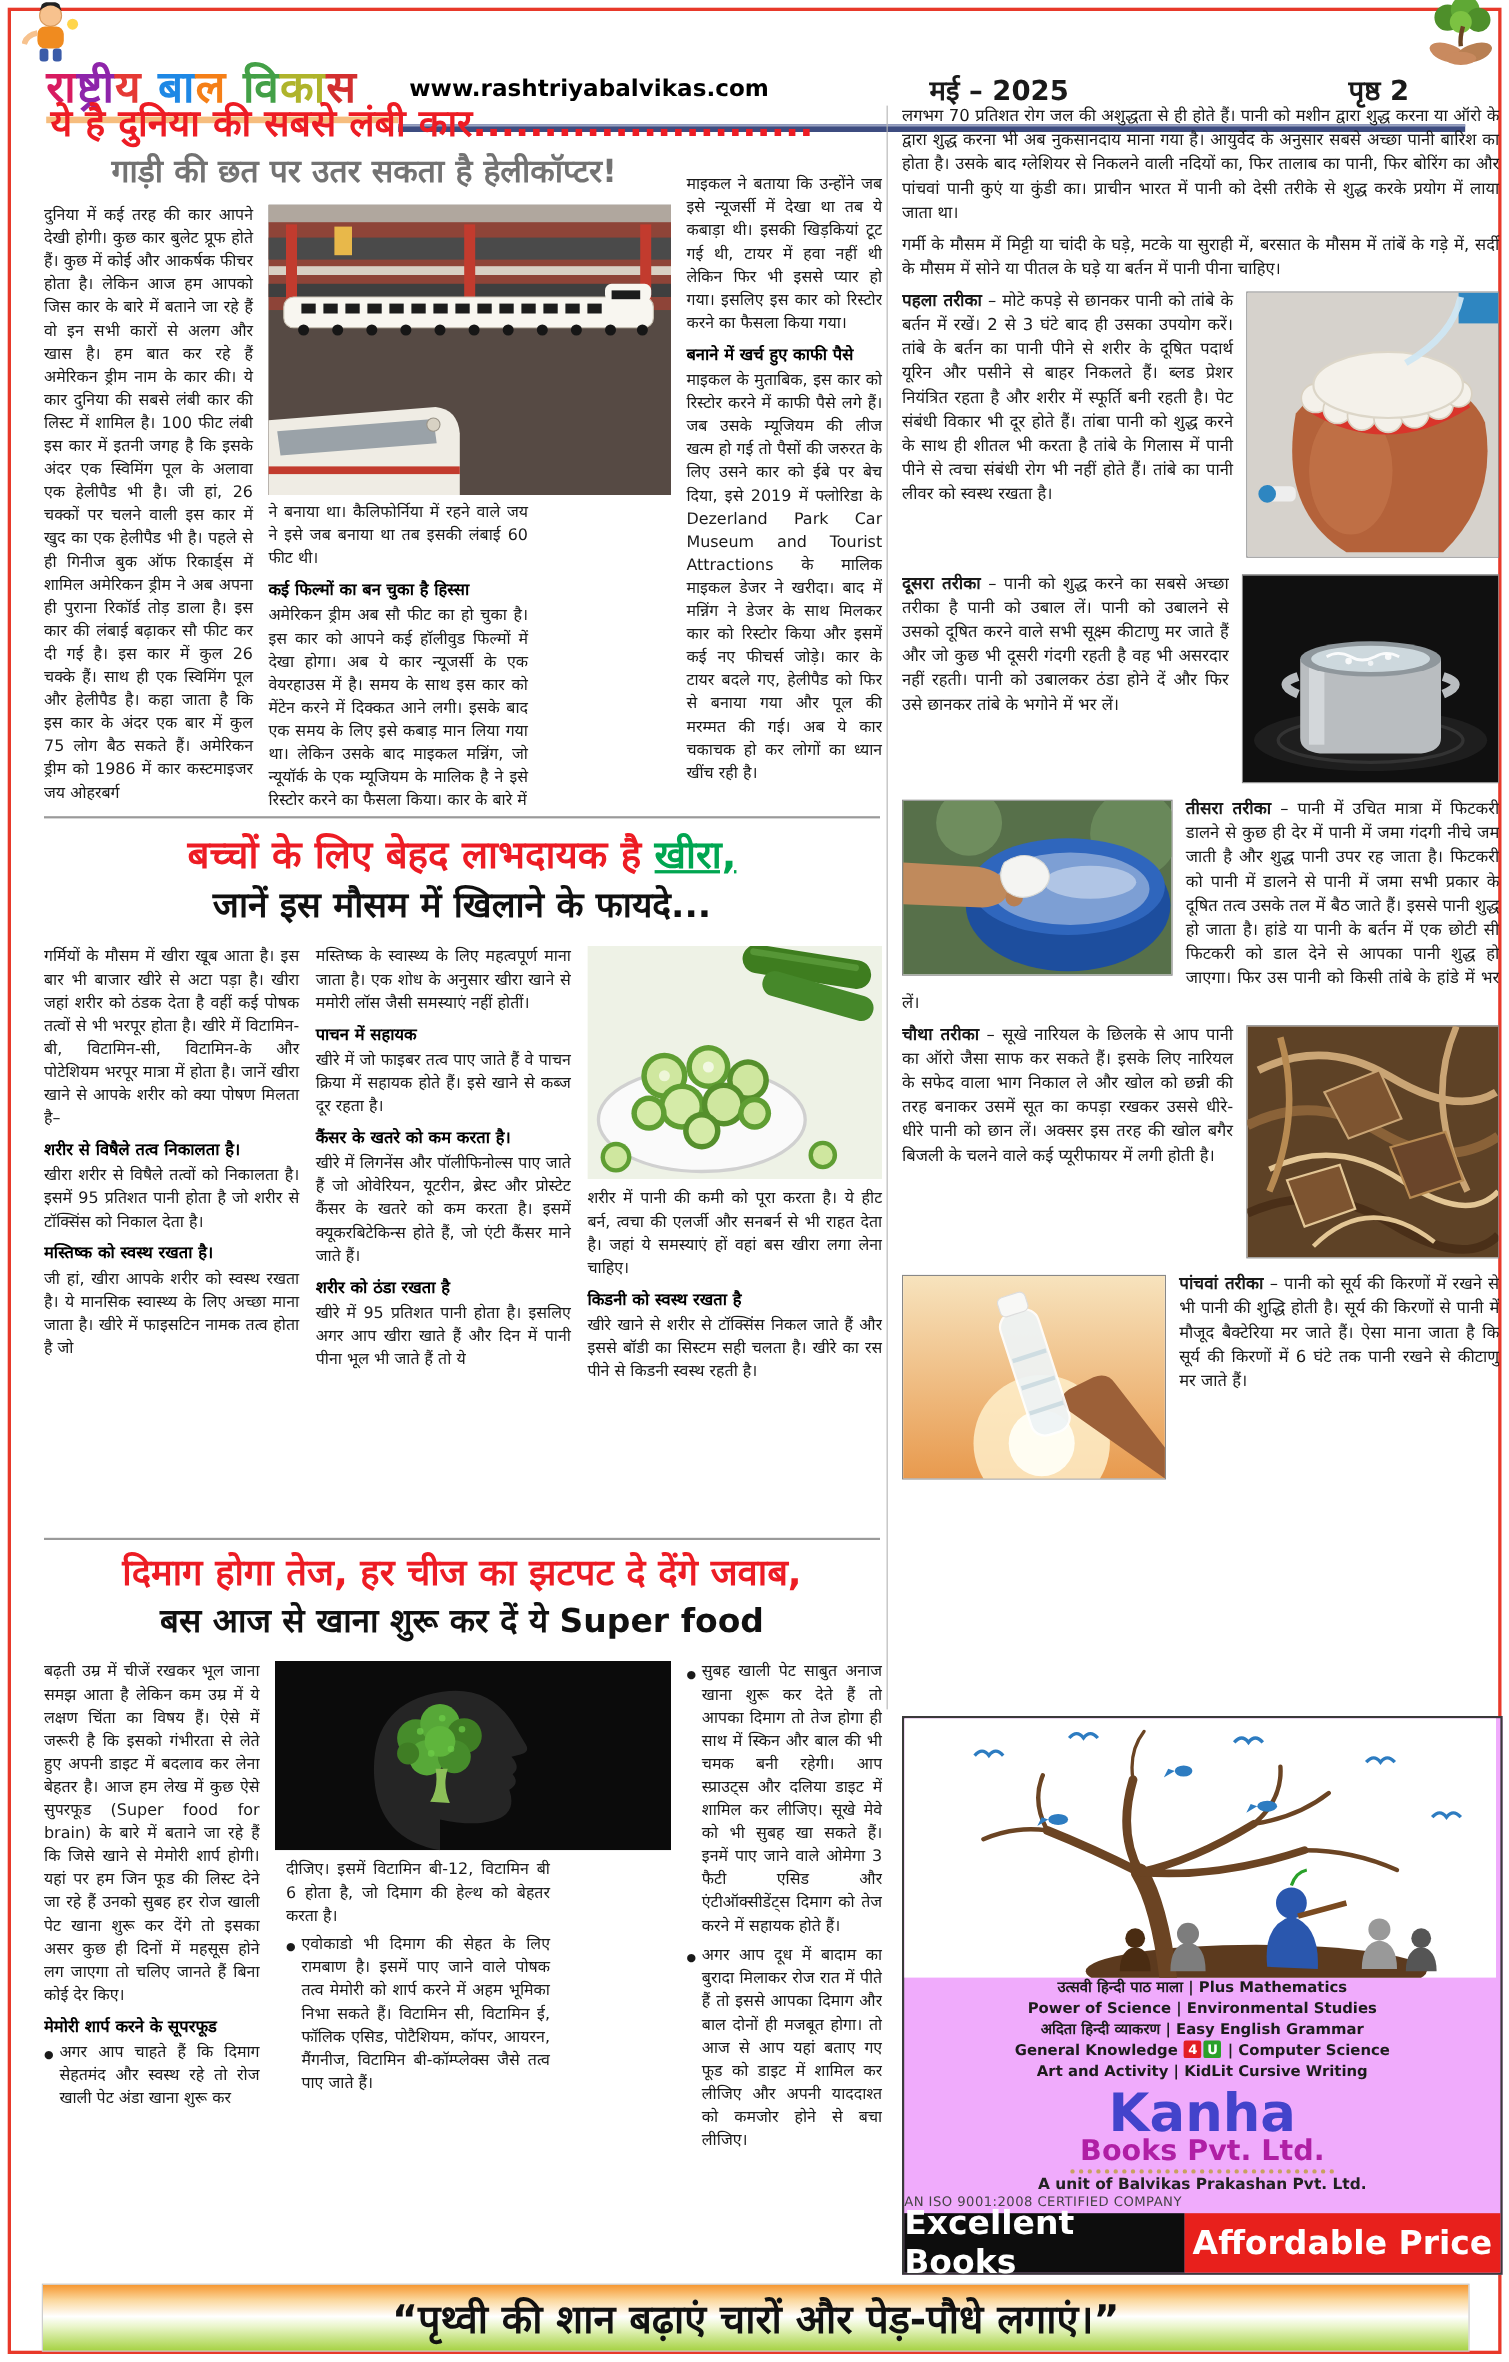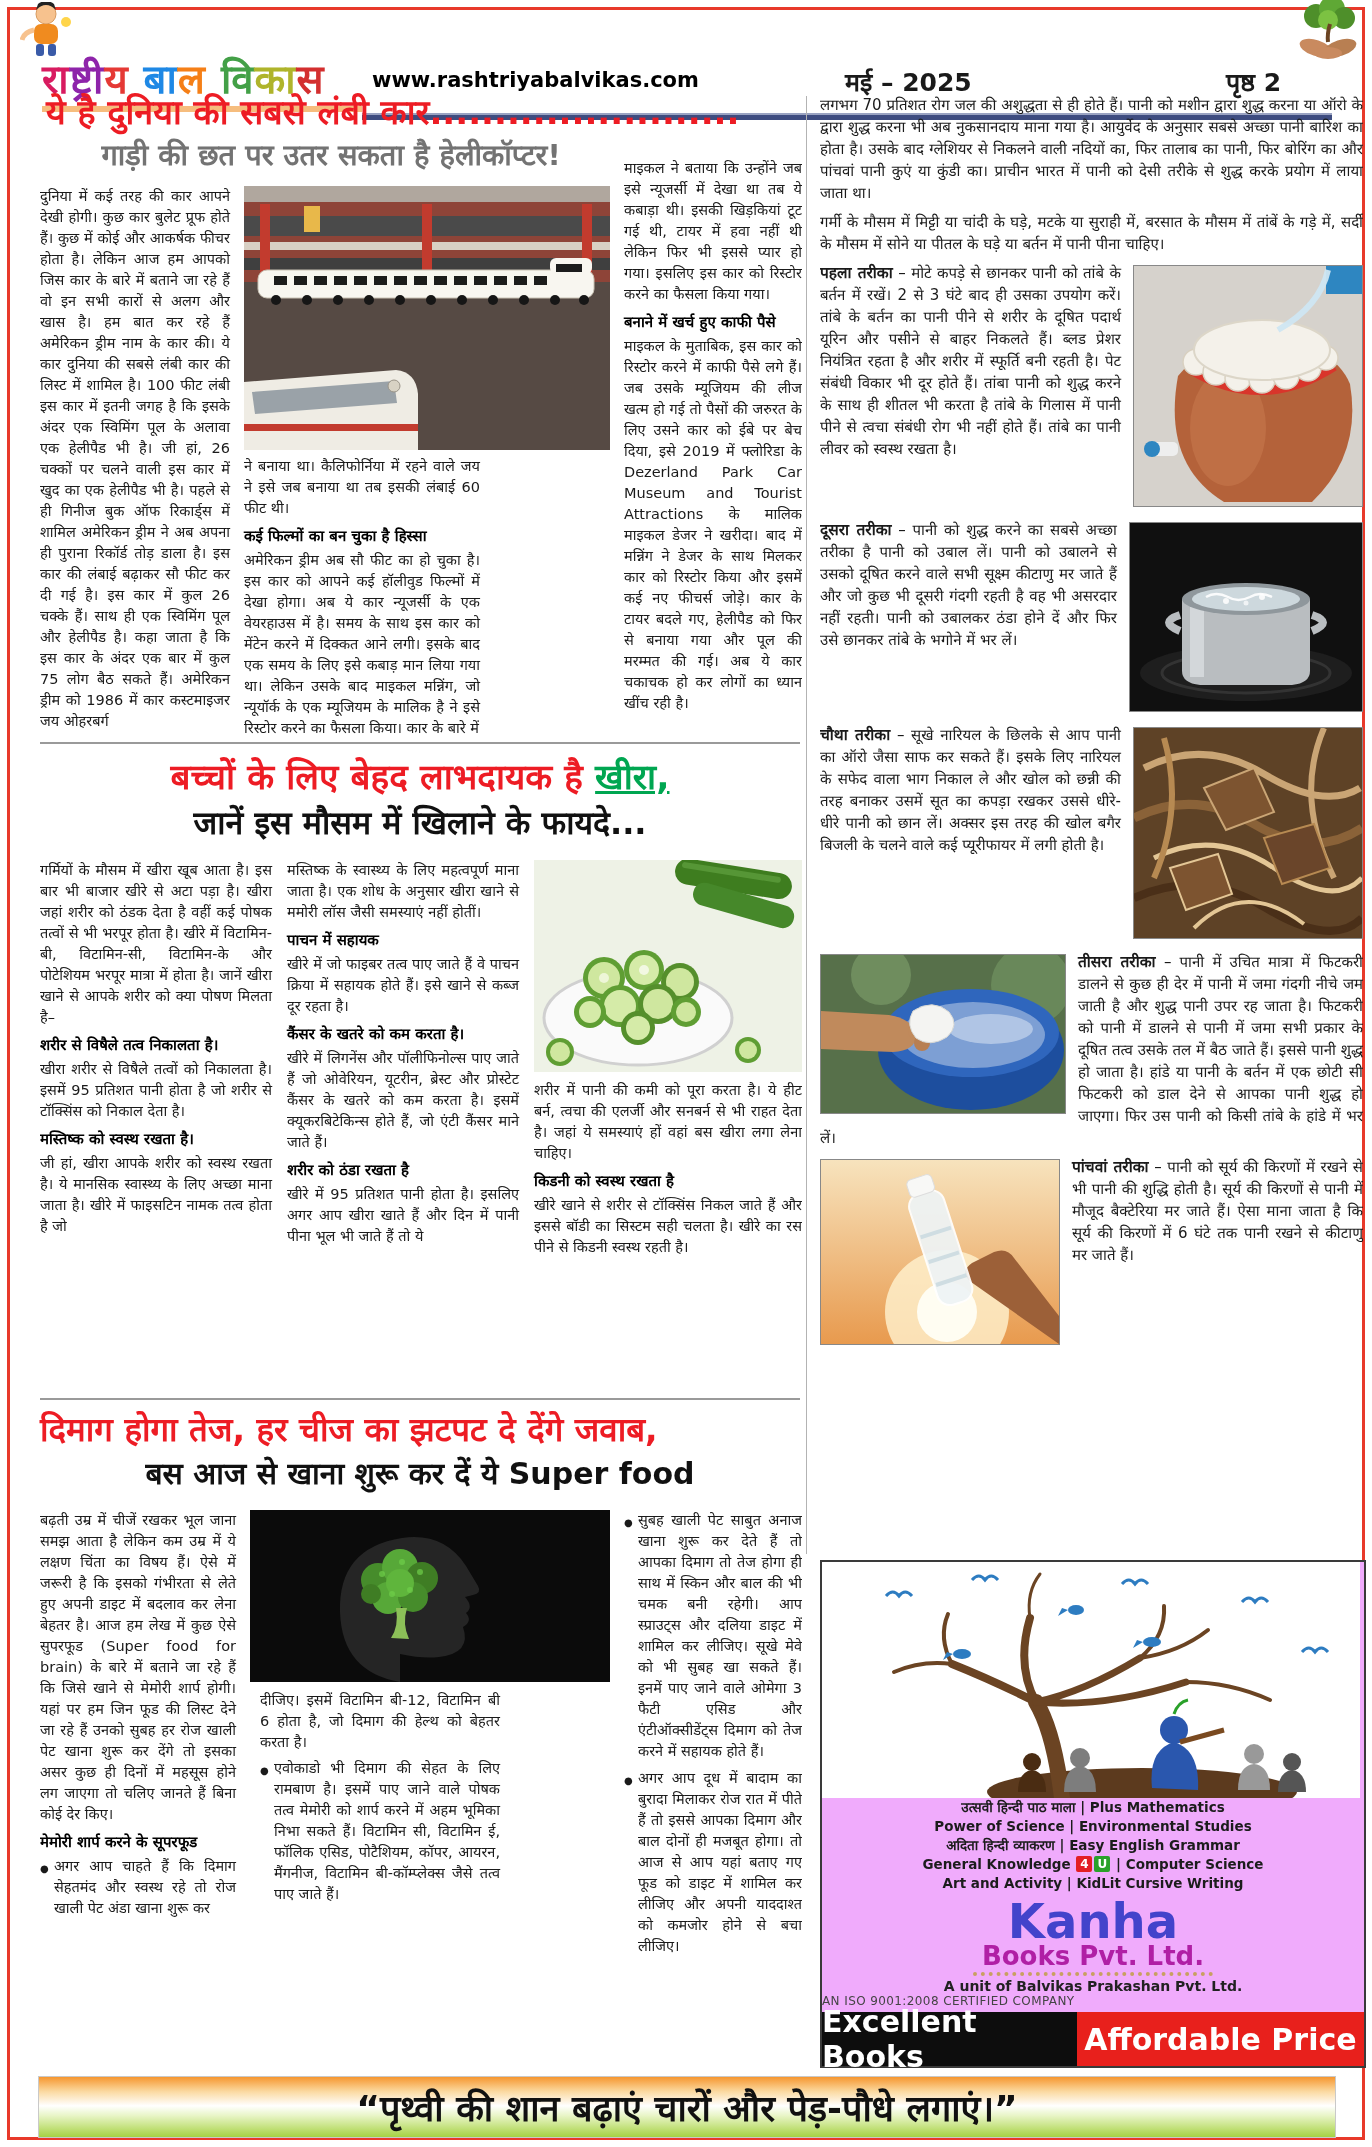--- a/index.html
+++ b/index.html
@@ -36,21 +36,21 @@
 
   
   .cuc-title{position:absolute;left:40px;top:752px;width:760px;text-align:center;font-size:35px;font-weight:bold;white-space:nowrap;}
   .t-red{color:#ed1c24;} .t-green{color:#00a651;text-decoration:underline;}
   .cuc-sub{position:absolute;left:40px;top:800px;width:760px;text-align:center;font-size:32px;font-weight:bold;color:#111;}
   .cuc-body{position:absolute;left:40px;top:860px;width:762px;height:532px;display:flex;gap:15px;overflow:hidden;}
   .cuc-c{width:232px;} .cuc-c3{flex:1;}
   .cuc-c3 .bodytxt{margin-top:8px;}
 
   
-  .sf-title{position:absolute;left:40px;top:1406px;width:760px;text-align:left;font-size:33px;font-weight:bold;color:#ed1c24;white-space:nowrap;}
+  .sf-title{position:absolute;left:40px;top:1406px;width:760px;text-align:center;font-size:33px;font-weight:bold;color:#ed1c24;white-space:nowrap;}
   .sf-sub{position:absolute;left:40px;top:1452px;width:760px;text-align:center;font-size:30px;font-weight:bold;color:#111;}
   .sf-body{position:absolute;left:40px;top:1510px;width:762px;height:508px;display:flex;gap:14px;overflow:hidden;}
   .sf-c1{width:196px;} .sf-mid{width:360px;} .sf-c3{flex:1;}
   .sf-mid-text{width:240px;margin:8px 0 0 10px;}
 
   
   .water{position:absolute;left:820px;top:94px;width:543px;height:1462px;overflow:hidden;}
   .w-title{font-size:28px;font-weight:bold;white-space:nowrap;margin:0 0 12px 0;}
   .w-black{color:#111;} .w-red{color:#ed1c24;}
   .water p,.method{font-size:15px;line-height:22px;text-align:justify;margin:0 0 7px 0;}
@@ -344,57 +344,57 @@
           <circle cx="96" cy="78" r="3" fill="#fff" opacity=".85"></circle>
             <circle cx="132" cy="74" r="3" fill="#fff" opacity=".85"></circle>
           <circle cx="116" cy="80" r="2.5" fill="#fff" opacity=".7"></circle>
         </svg>
       </span>
       <strong class="m-label">दूसरा तरीका</strong>
       <span>– पानी को शुद्ध करने का सबसे अच्छा तरीका है पानी को उबाल लें। पानी को उबालने से उसको दूषित करने वाले सभी सूक्ष्म कीटाणु मर जाते हैं और जो कुछ भी दूसरी गंदगी रहती है वह भी असरदार नहीं रहती। पानी को उबालकर ठंडा होने दें और फिर उसे छानकर तांबे के भगोने में भर लें।</span>
     </div>
 
     <div class="method">
+      <span class="photo ph-l">
+        <svg width="244" height="158" viewBox="0 0 244 158">
+          <rect width="244" height="158" fill="#57704a"></rect>
+          <circle cx="210" cy="30" r="40" fill="#6e8f5e" opacity=".8"></circle>
+          <circle cx="60" cy="20" r="30" fill="#7fa06c" opacity=".6"></circle>
+          <ellipse cx="150" cy="95" rx="93" ry="60" fill="#1d4e9e"></ellipse>
+          <ellipse cx="150" cy="78" rx="88" ry="44" fill="#2f66bd"></ellipse>
+          <ellipse cx="152" cy="80" rx="72" ry="33" fill="#7d9fd4"></ellipse>
+          <ellipse cx="170" cy="74" rx="42" ry="15" fill="#b9cbe8" opacity=".85"></ellipse>
+          <path d="M0 56 L68 60 Q92 64 96 80 Q94 96 72 97 L0 94 Z" fill="#c08a5c"></path>
+          <circle cx="97" cy="76" r="10" fill="#c08a5c"></circle>
+            <circle cx="101" cy="88" r="8" fill="#b87f52"></circle>
+          <path d="M92 56 q20 -13 36 1 q11 13 -2 25 q-17 11 -31 1 q-11 -13 -3 -27 z" fill="#f4f4f2" stroke="#d8d8d4"></path>
+        </svg>
+      </span>
+      <strong class="m-label">तीसरा तरीका</strong>
+      <span>– पानी में उचित मात्रा में फिटकरी डालने से कुछ ही देर में पानी में जमा गंदगी नीचे जम जाती है और शुद्ध पानी उपर रह जाता है। फिटकरी को पानी में डालने से पानी में जमा सभी प्रकार के दूषित तत्व उसके तल में बैठ जाते हैं। इससे पानी शुद्ध हो जाता है। हांडे या पानी के बर्तन में एक छोटी सी फिटकरी को डाल देने से आपका पानी शुद्ध हो जाएगा। फिर उस पानी को किसी तांबे के हांडे में भर लें।</span>
+    </div>
+
+    <div class="method">
       <span class="photo ph-r">
         <svg width="228" height="210" viewBox="0 0 228 210">
           <rect width="228" height="210" fill="#5e4226"></rect>
           <path d="M10 40 Q70 10 130 46 T 226 60" stroke="#caa575" stroke-width="7" fill="none"></path>
           <path d="M0 90 Q60 60 120 96 T 228 100" stroke="#8a6238" stroke-width="9" fill="none"></path>
           <path d="M20 130 Q80 100 140 140 T 228 150" stroke="#e3c695" stroke-width="5" fill="none"></path>
           <path d="M0 170 Q66 140 132 180 T 228 190" stroke="#4a2f18" stroke-width="8" fill="none"></path>
           <path d="M30 10 Q50 80 20 150" stroke="#b78a52" stroke-width="6" fill="none"></path>
           <path d="M190 0 Q160 70 200 150" stroke="#caa575" stroke-width="6" fill="none"></path>
           <path d="M60 200 Q110 150 170 196" stroke="#e3c695" stroke-width="4" fill="none"></path>
           <path d="M70 60 L120 40 L140 84 L92 102 Z" fill="#7d5430" stroke="#caa575" stroke-width="2"></path>
           <path d="M130 110 L180 96 L196 140 L148 156 Z" fill="#6a452a" stroke="#b78a52" stroke-width="2"></path>
           <path d="M36 140 L84 126 L98 166 L52 182 Z" fill="#7d5430" stroke="#e3c695" stroke-width="2"></path>
         </svg>
       </span>
       <strong class="m-label">चौथा तरीका</strong>
       <span>– सूखे नारियल के छिलके से आप पानी का ऑरो जैसा साफ कर सकते हैं। इसके लिए नारियल के सफेद वाला भाग निकाल ले और खोल को छन्नी की तरह बनाकर उसमें सूत का कपड़ा रखकर उससे धीरे-धीरे पानी को छान लें। अक्सर इस तरह की खोल बगैर बिजली के चलने वाले कई प्यूरीफायर में लगी होती है।</span>
-    </div>
-
-    <div class="method">
-      <span class="photo ph-l">
-        <svg width="244" height="158" viewBox="0 0 244 158">
-          <rect width="244" height="158" fill="#57704a"></rect>
-          <circle cx="210" cy="30" r="40" fill="#6e8f5e" opacity=".8"></circle>
-          <circle cx="60" cy="20" r="30" fill="#7fa06c" opacity=".6"></circle>
-          <ellipse cx="150" cy="95" rx="93" ry="60" fill="#1d4e9e"></ellipse>
-          <ellipse cx="150" cy="78" rx="88" ry="44" fill="#2f66bd"></ellipse>
-          <ellipse cx="152" cy="80" rx="72" ry="33" fill="#7d9fd4"></ellipse>
-          <ellipse cx="170" cy="74" rx="42" ry="15" fill="#b9cbe8" opacity=".85"></ellipse>
-          <path d="M0 56 L68 60 Q92 64 96 80 Q94 96 72 97 L0 94 Z" fill="#c08a5c"></path>
-          <circle cx="97" cy="76" r="10" fill="#c08a5c"></circle>
-            <circle cx="101" cy="88" r="8" fill="#b87f52"></circle>
-          <path d="M92 56 q20 -13 36 1 q11 13 -2 25 q-17 11 -31 1 q-11 -13 -3 -27 z" fill="#f4f4f2" stroke="#d8d8d4"></path>
-        </svg>
-      </span>
-      <strong class="m-label">तीसरा तरीका</strong>
-      <span>– पानी में उचित मात्रा में फिटकरी डालने से कुछ ही देर में पानी में जमा गंदगी नीचे जम जाती है और शुद्ध पानी उपर रह जाता है। फिटकरी को पानी में डालने से पानी में जमा सभी प्रकार के दूषित तत्व उसके तल में बैठ जाते हैं। इससे पानी शुद्ध हो जाता है। हांडे या पानी के बर्तन में एक छोटी सी फिटकरी को डाल देने से आपका पानी शुद्ध हो जाएगा। फिर उस पानी को किसी तांबे के हांडे में भर लें।</span>
     </div>
 
     <div class="method">
       <span class="photo ph-l">
         <svg width="238" height="184" viewBox="0 0 238 184">
           <defs>
             <linearGradient id="sky" x1="0" y1="0" x2="0" y2="1">
               <stop offset="0" stop-color="#f7e3bd"></stop>
                 <stop offset="1" stop-color="#e89a4e"></stop>
             </linearGradient>

